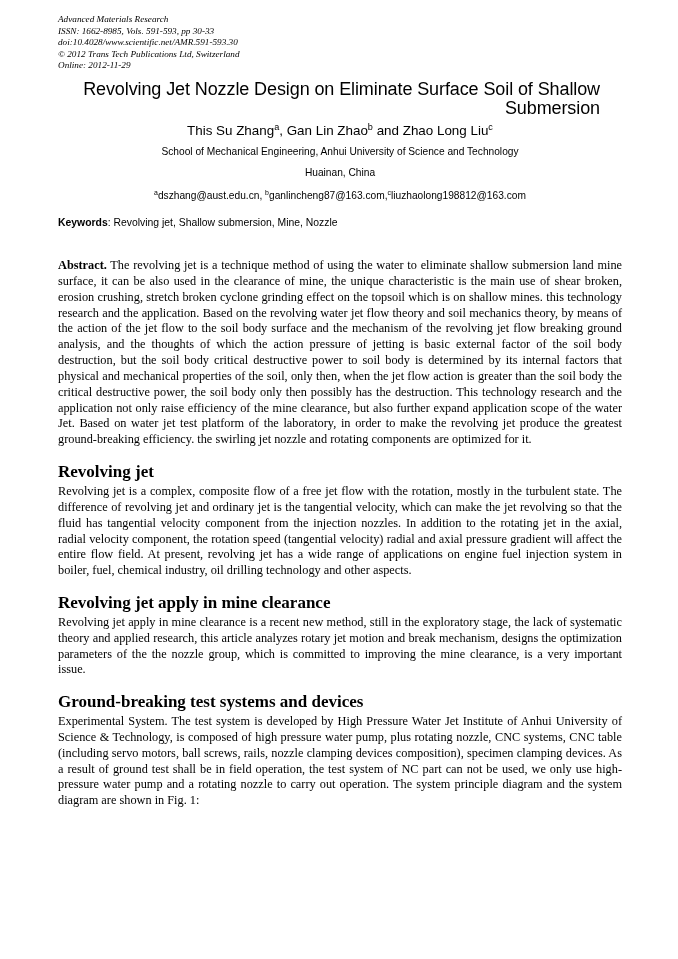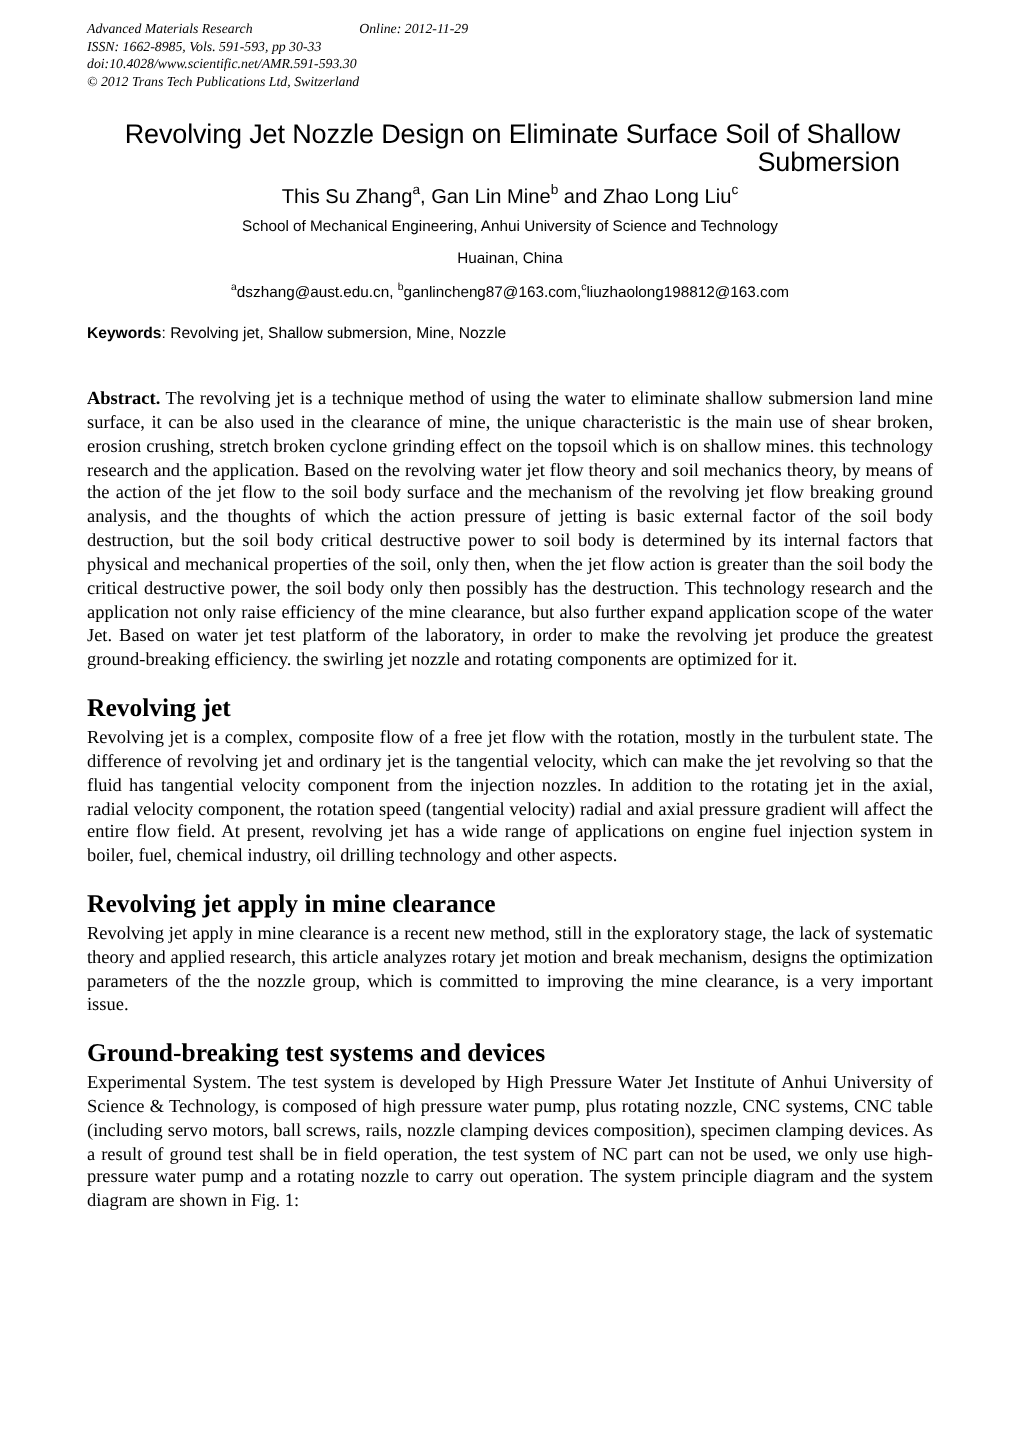--- a/index.html
+++ b/index.html
@@ -22,21 +22,23 @@
     left: 58px;
     top: 14px;
     width: 564px;
     font-family: "Liberation Serif", "DejaVu Serif", serif;
     font-style: italic;
     font-size: 9.2px;
     line-height: 11.6px;
   }
   .journal-header .hdr-row {
     display: flex;
+    justify-content: space-between;
     align-items: flex-start;
+    flex-direction: column;
   }
   .journal-header .hdr-left { text-align: left; }
   .journal-header .hdr-right { text-align: right; white-space: nowrap; }
   .journal-header .hdr-line { display: block; }
 
   
   .title {
     position: absolute;
     left: 78px;
     top: 80px;
@@ -150,21 +152,21 @@
         <span class="hdr-line">doi:10.4028/www.scientific.net/AMR.591-593.30</span>
         <span class="hdr-line">© 2012 Trans Tech Publications Ltd, Switzerland</span>
       </div>
       <div class="hdr-right">Online: 2012-11-29</div>
     </div>
   </div>
 
   <div class="title">Revolving Jet Nozzle Design on Eliminate Surface Soil of Shallow Submersion</div>
 
   <div class="authors">
-    <span>This Su Zhang</span><sup class="mark">a</sup><span>, </span><span>Gan Lin Mine</span><sup class="mark">b</sup><span> and </span><span>Zhao Long Liu</span><sup class="mark">c</sup>
+    <span>This Su Zhang</span><sup class="mark">a</sup><span>, </span><span>Gan Lin Zhao</span><sup class="mark">b</sup><span> and </span><span>Zhao Long Liu</span><sup class="mark">c</sup>
   </div>
 
   <div class="affil">School of Mechanical Engineering, Anhui University of Science and Technology</div>
   <div class="city">Huainan, China</div>
 
   <div class="emails">
     <sup class="mark">a</sup><span>dszhang@aust.edu.cn, </span><sup class="mark">b</sup><span>ganlincheng87@163.com,</span><sup class="mark">c</sup><span>liuzhaolong198812@163.com</span>
   </div>
 
   <div class="keywords">

